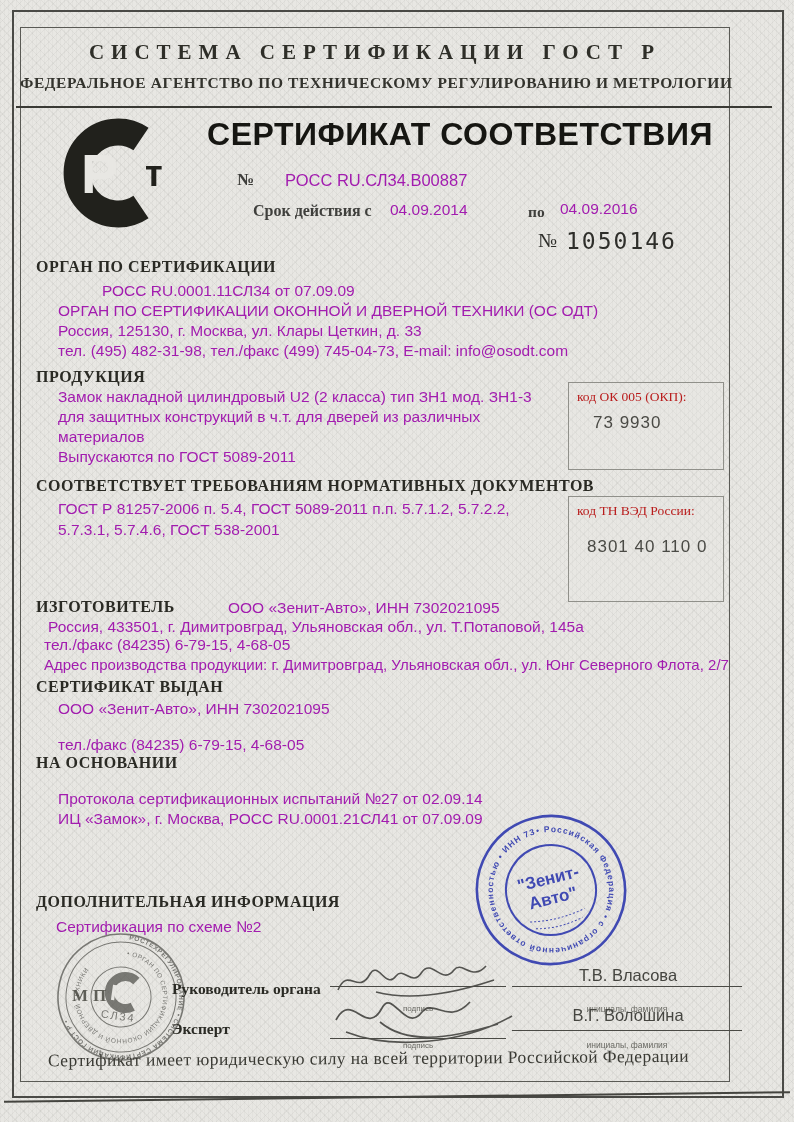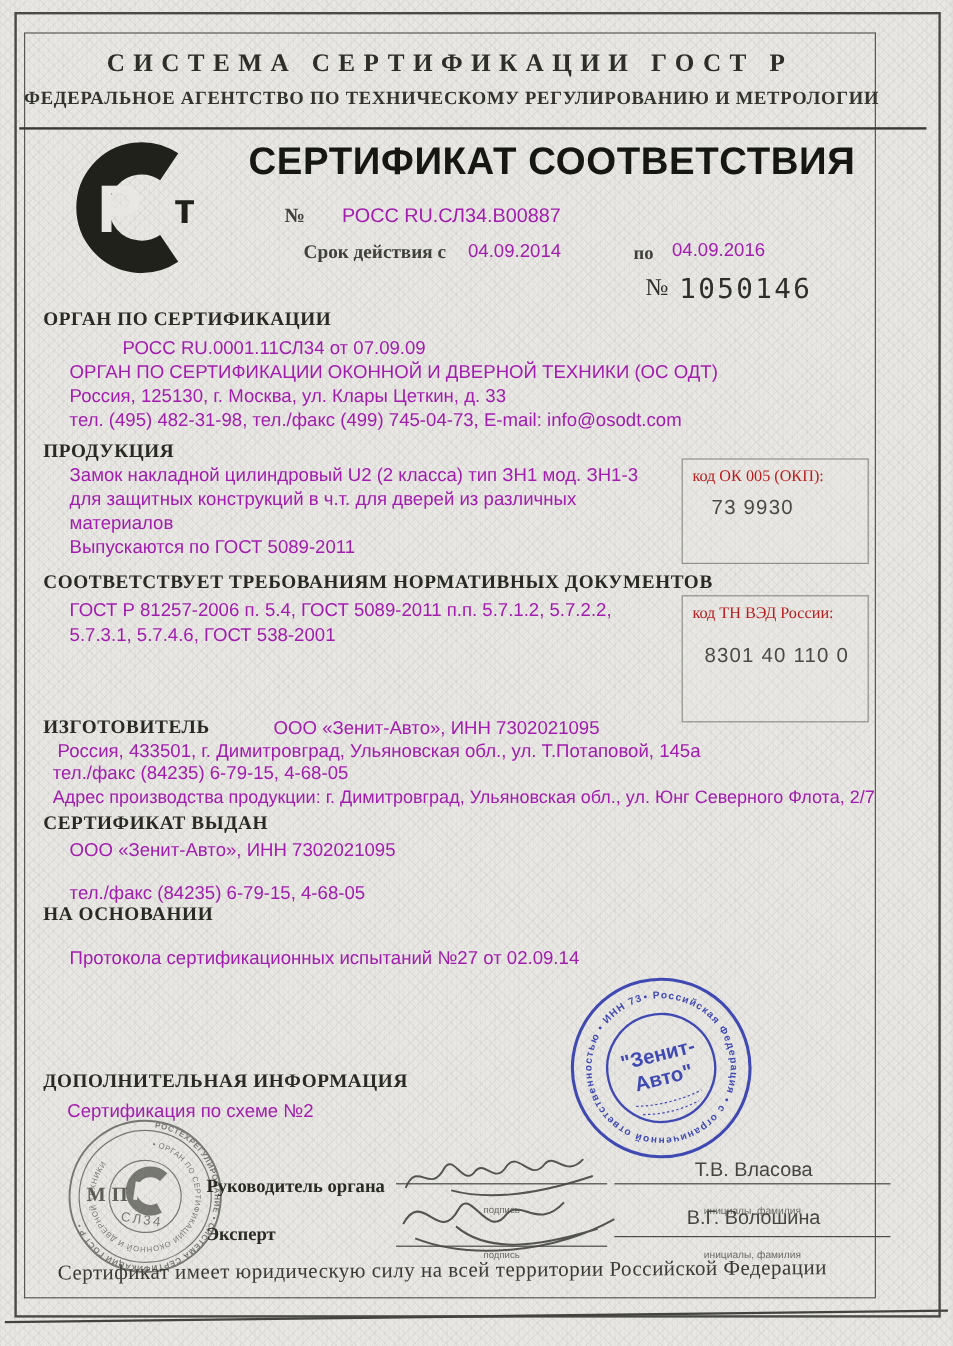--- a/index.html
+++ b/index.html
@@ -105,20 +105,21 @@
   <div class="line typed" style="left:48px; top:618px;">Россия, 433501, г. Димитровград, Ульяновская обл., ул. Т.Потаповой, 145а</div>
   <div class="line typed" style="left:44px; top:636px;">тел./факс (84235) 6-79-15, 4-68-05</div>
   <div class="line typed" style="left:44px; top:656px; font-size:15px;">Адрес производства продукции: г. Димитровград, Ульяновская обл., ул. Юнг Северного Флота, 2/7</div>
 
   <div class="line sec-head" style="left:36px; top:678px;">СЕРТИФИКАТ ВЫДАН</div>
   <div class="line typed" style="left:58px; top:700px;">ООО «Зенит-Авто», ИНН 7302021095</div>
   <div class="line typed" style="left:58px; top:736px;">тел./факс (84235) 6-79-15, 4-68-05</div>
 
   <div class="line sec-head" style="left:36px; top:754px;">НА ОСНОВАНИИ</div>
   <div class="line typed" style="left:58px; top:790px;">Протокола сертификационных испытаний №27 от 02.09.14</div>
+  <div class="line typed" style="left:58px; top:810px;">ИЦ «Замок», г. Москва, РОСС RU.0001.21СЛ41 от 07.09.09</div>
 
   <div class="stamp-blue" style="left:471px; top:810px; width:160px; height:160px;">
     <svg width="160" height="160" viewBox="0 0 160 160">
       <g transform="rotate(-14 80 80)">
         <circle cx="80" cy="80" r="74" fill="none" stroke="#2a35ad" stroke-width="2.6"></circle>
         <circle cx="80" cy="80" r="45" fill="none" stroke="#2a35ad" stroke-width="2"></circle>
         <defs>
             <path id="blue-ring" d="M 80 22 A 58 58 0 1 1 79.9 22"></path>
           </defs>
         <text font-size="8.5" font-weight="bold" fill="#2a35ad" letter-spacing="1">

